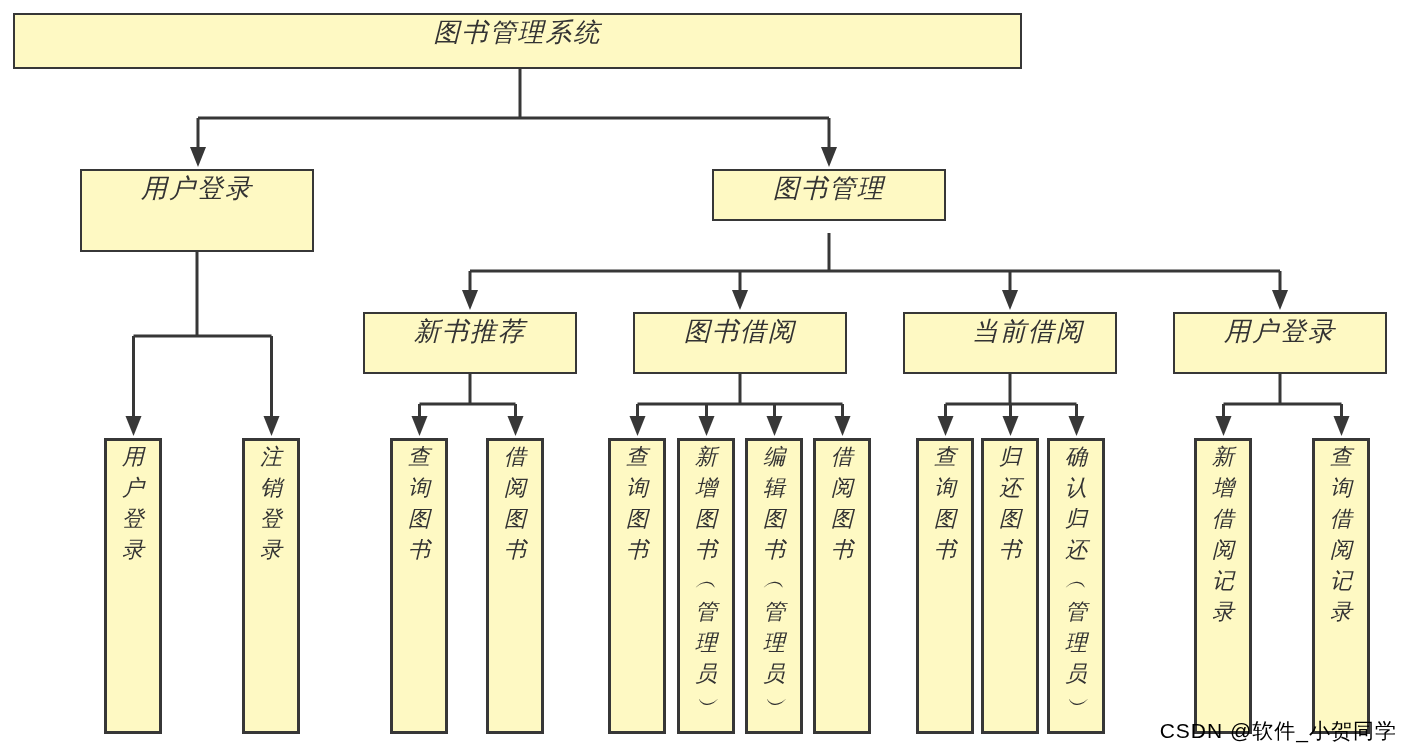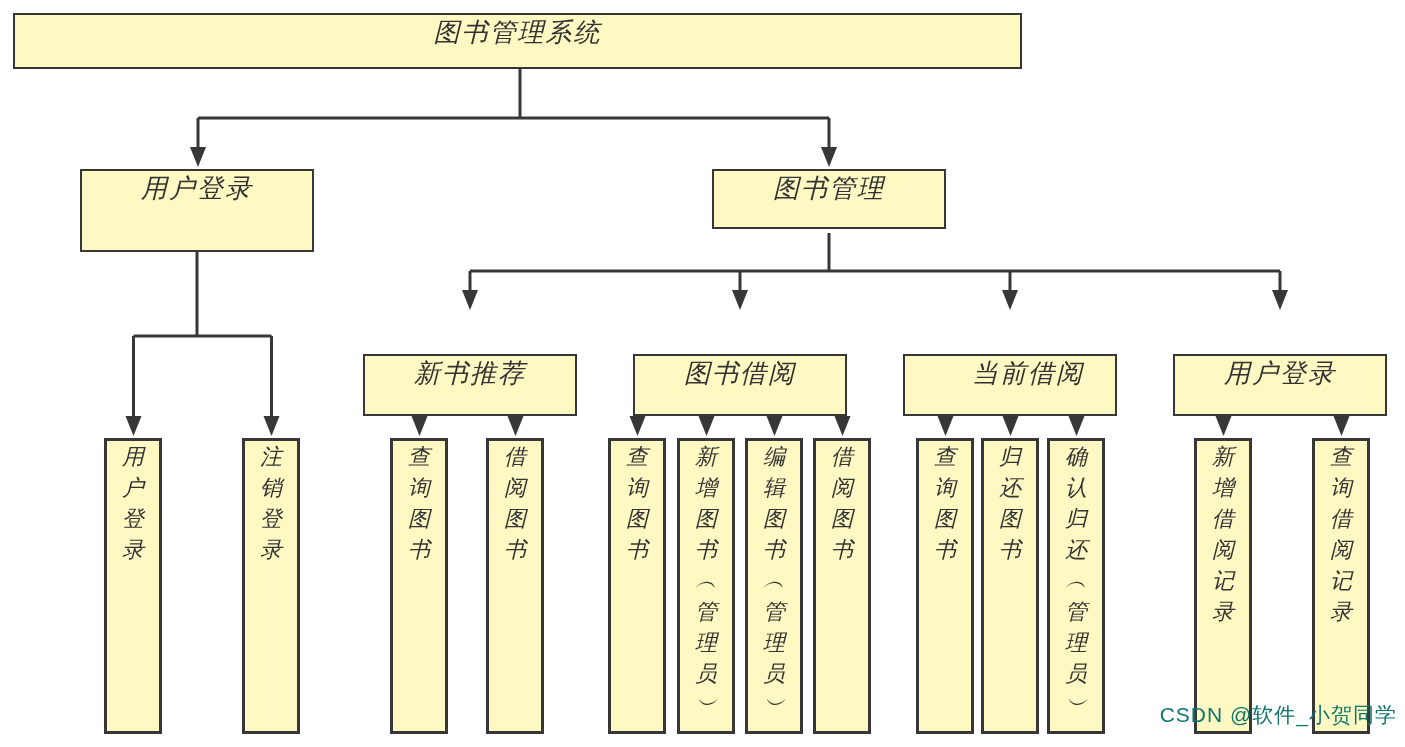--- a/index.html
+++ b/index.html
@@ -16,43 +16,43 @@
   .node {
     position:absolute; background:#fef9c3; border:2.5px solid #373737;
     display:flex; align-items:flex-start; justify-content:center;
     color:#333333;
     font-style:italic;
   }
   .h-node { font-size:26px; letter-spacing:2px; white-space:nowrap; }
 
   .root  { left:13px;  top:13px;  width:1009px; height:56px; }
   .lvl1a { left:80px;  top:169px; width:234px;  height:83px; }
-  .lvl1b { left:712px; top:169px; width:234px;  height:60px; }
-
-  .lvl2  { top:312px; width:214px; height:62px;margin-top:42px; }
+  .lvl1b { left:712px; top:169px; width:234px;  height:52px; }
+
+  .lvl2  { top:312px; width:214px; height:62px; }
   .l2-1 { left:363px; }
   .l2-2 { left:633px; }
   .l2-3 { left:903px;padding-left:36px; }
   .l2-4 { left:1173px; }
 
   .leaf { top:438px; width:58px; height:296px; border-width:3px; }
   .vlabel { width:100%; }
   .vchar { display:block; font-size:22px; line-height:31px; text-align:center; }
 
   .lf-1  { left:104px; }  .lf-2  { left:242px; }
   .lf-3  { left:390px; }  .lf-4  { left:486px; }
   .lf-5  { left:608px; }  .lf-6  { left:677px; }
   .lf-7  { left:745px; }  .lf-8  { left:813px; }
   .lf-9  { left:916px; }  .lf-10 { left:981px; }
   .lf-11 { left:1047px; }
   .lf-12 { left:1194px; } .lf-13 { left:1312px; }
 
   .watermark {
-    position:absolute; right:8px; bottom:18px;
-    color:#0f766e; font-size:21px; letter-spacing:1px; white-space:nowrap;
+    position:absolute; right:8px; bottom:2px;
+    color:#000000; font-size:21px; letter-spacing:1px; white-space:nowrap;
     z-index:5;
     text-align:center;
   }
 </style>
 </head>
 <body>
 
 <svg class="connectors" viewBox="0 0 1405 747" aria-hidden="true">
   <g>
 

